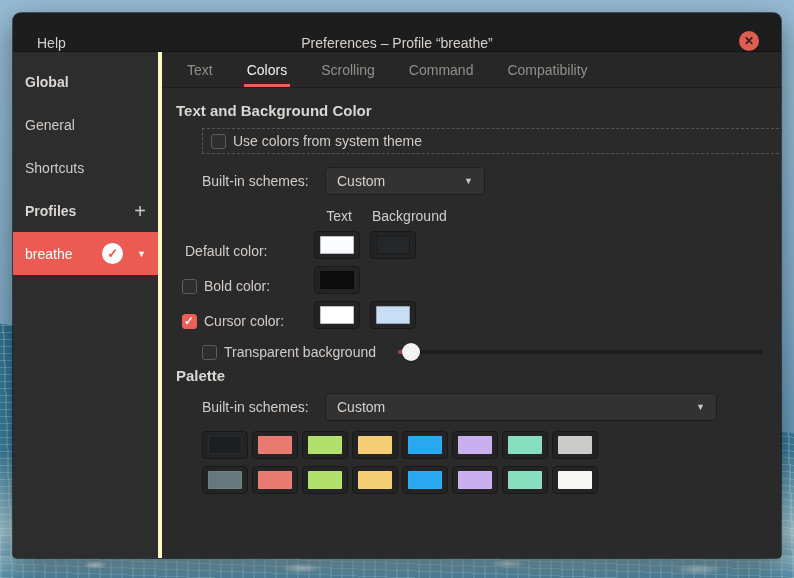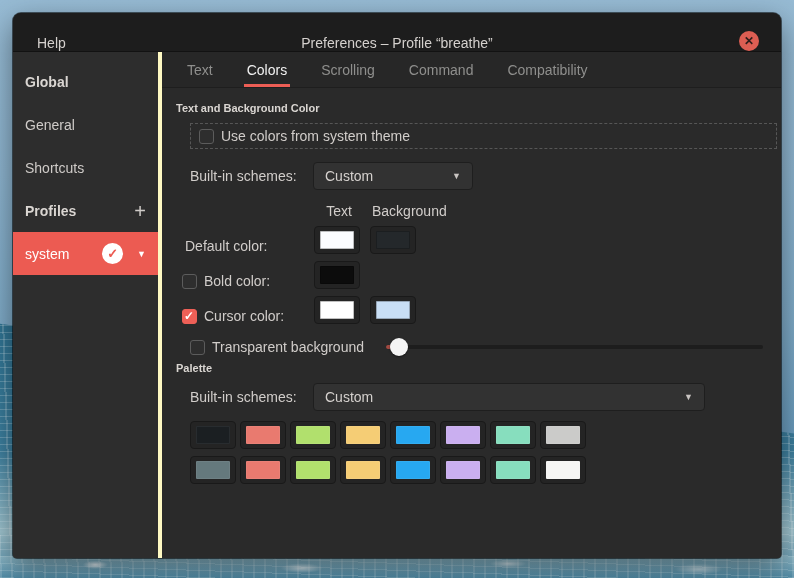--- a/index.html
+++ b/index.html
@@ -51,23 +51,23 @@
 
   
   .main { flex:1; display:flex; flex-direction:column; min-width:0; background:#2a2a2a; }
   .tabbar { height:36px; flex:none; background:#272727; border-bottom:1px solid #1e1e1e;
     display:flex; align-items:stretch; padding-left:22px; }
   .tab { display:flex; align-items:center; padding:0 3px; margin-right:28px; color:#8f8f8d;
     border-bottom:3px solid transparent; padding-top:3px; }
   .tab.active { color:#f2f2f2; border-bottom-color:#ed5e55; }
 
   .content { flex:1; padding:12px 16px 0 12px; overflow:hidden; }
-  h3.sect { font-size:11px; font-weight:bold; color:#dad6d2; margin:2px 0 9px 2px; }
-
-  .row { display:flex; align-items:center; margin-left:16px; }
+  h3.sect { font-size:15px; font-weight:bold; color:#dad6d2; margin:2px 0 9px 2px; }
+
+  .row { display:flex; align-items:center; margin-left:28px; }
 
   .checkbox { width:15px; height:15px; flex:none; border:1px solid #5c5c5c; border-radius:3px;
     background:#2e2e2e; margin-right:7px; position:relative; }
   .checkbox.checked { background:#ee6057; border-color:#ee6057; }
   .checkbox.checked::after { content:"✓"; position:absolute; left:1px; top:-1px; color:#fff;
     font-size:12px; font-weight:bold; }
 
   .focus-dashed { border:1px dashed #565656; padding:4px 8px; margin-right:2px; display:flex;
     align-items:center; width:587px; }
 
@@ -134,21 +134,21 @@
         <span>General</span>
       </div>
       <div class="side-item">
         <span>Shortcuts</span>
       </div>
       <div class="side-item header">
         <span>Profiles</span>
         <span class="plus">+</span>
       </div>
       <div class="side-item selected">
-        <span>system</span>
+        <span>breathe</span>
         <span class="check-circle">✓</span>
         <span class="side-caret">▼</span>
       </div>
     </div>
 
     <div class="main">
 
       <div class="tabbar">
         <div class="tab">
             <span>Text</span>

